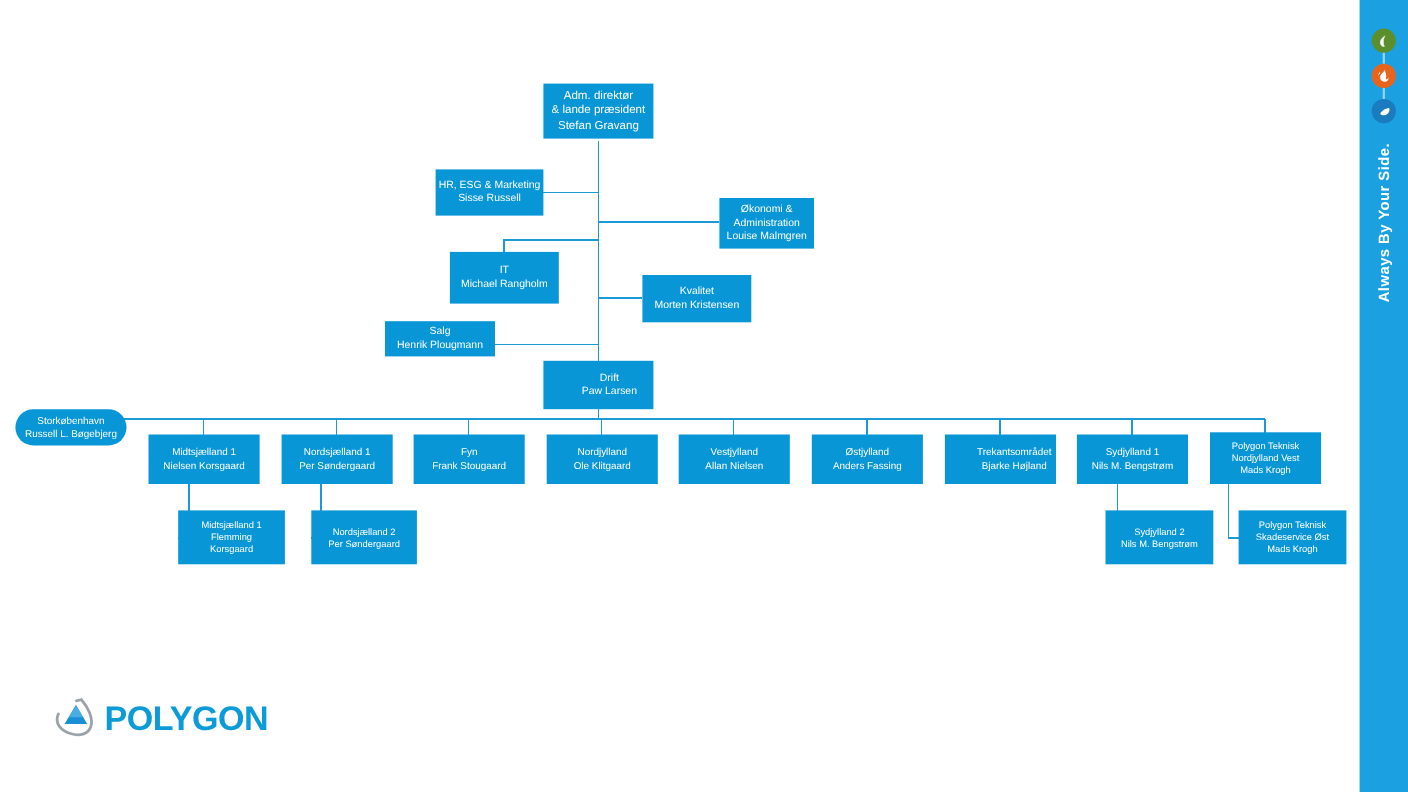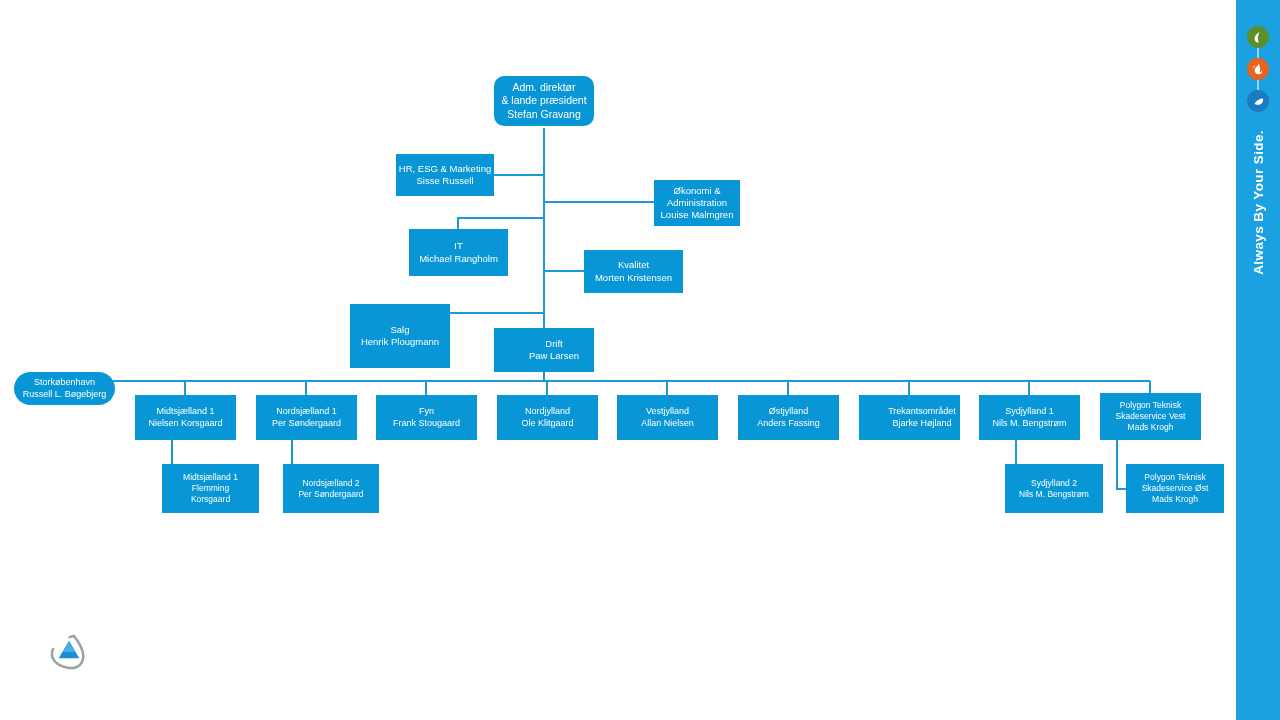--- a/index.html
+++ b/index.html
@@ -40,21 +40,21 @@
     text-align: center;
     line-height: 1.28;
     box-sizing: border-box;
     padding: 2px 4px;
   }
   .node .ln {
     display: block;
     white-space: nowrap;
   }
 
-  .node-l1 { font-size: 10.5px; border-radius: 10px; }
+  .node-l1 { font-size: 10.5px; }
   .node-l2 { font-size: 9.5px; }
   .node-l3 { font-size: 9px; }
   .node-l4 { font-size: 8.5px; }
 
   
   #sidebar {
     position: absolute;
     right: 0; top: 0;
     width: 44px; height: 720px;
     background: #1BA1E2;
@@ -184,21 +184,21 @@
   <div class="node node-l2" style="left:409px; top:229px; width:99px; height:47px;">
     <span class="ln">IT</span>
     <span class="ln">Michael Rangholm</span>
   </div>
 
   <div class="node node-l2" style="left:584px; top:250px; width:99px; height:43px;">
     <span class="ln">Kvalitet</span>
     <span class="ln">Morten Kristensen</span>
   </div>
 
-  <div class="node node-l2" style="left:350px; top:304px; width:100px; height:64px;">
+  <div class="node node-l2" style="left:350px; top:292px; width:100px; height:32px;">
     <span class="ln">Salg</span>
     <span class="ln">Henrik Plougmann</span>
   </div>
 
   <div class="node node-l2" style="left:494px; top:328px; width:100px; height:44px;padding-left:24px;">
     <span class="ln">Drift</span>
     <span class="ln">Paw Larsen</span>
   </div>
 
   <div class="node node-l3" style="left:14px; top:372px; width:101px; height:33px;border-radius:21px;">
@@ -241,21 +241,21 @@
     <span class="ln">Bjarke Højland</span>
   </div>
 
   <div class="node node-l3" style="left:979px; top:395px; width:101px; height:45px;">
     <span class="ln">Sydjylland 1</span>
     <span class="ln">Nils M. Bengstrøm</span>
   </div>
 
   <div class="node node-l4" style="left:1100px; top:393px; width:101px; height:47px;">
     <span class="ln">Polygon Teknisk</span>
-    <span class="ln">Skadeservice Vest</span>
+    <span class="ln">Nordjylland Vest</span>
     <span class="ln">Mads Krogh</span>
   </div>
 
   <div class="node node-l4" style="left:162px; top:464px; width:97px; height:49px;">
     <span class="ln">Midtsjælland 1</span>
     <span class="ln">Flemming</span>
     <span class="ln">Korsgaard</span>
   </div>
 
   <div class="node node-l4" style="left:283px; top:464px; width:96px; height:49px;text-align:right;">
@@ -275,20 +275,21 @@
   </div>
 
   <div id="logo">
     <span>
       <svg width="38" height="38" viewBox="0 0 48 48">
         <path d="M24 4 C34 10 44 20 44 30 C44 40 35 45 24 45 C13 45 4 40 4 30 C4 20 14 10 24 4 Z" fill="none" stroke="#9AA3A8" stroke-width="3.2" stroke-linecap="round" stroke-dasharray="92 26" transform="rotate(18 24 24)"></path>
         <path d="M24 11 L37 33 L11 33 Z" fill="#1B8FD4"></path>
         <path d="M24 11 L37 33 L11 33 Z" fill="#6FC6EE" opacity="0.55" transform="scale(0.62) translate(14.6 8)"></path>
       </svg>
     </span>
+    <span id="logo-wordmark">POLYGON</span>
   </div>
 
 </div>
 
 <div id="sidebar">
 
   <div id="sidebar-icons">
 
     <div class="side-icon" style="background:#5A8F2B;">
       <svg width="13" height="13" viewBox="0 0 24 24">

